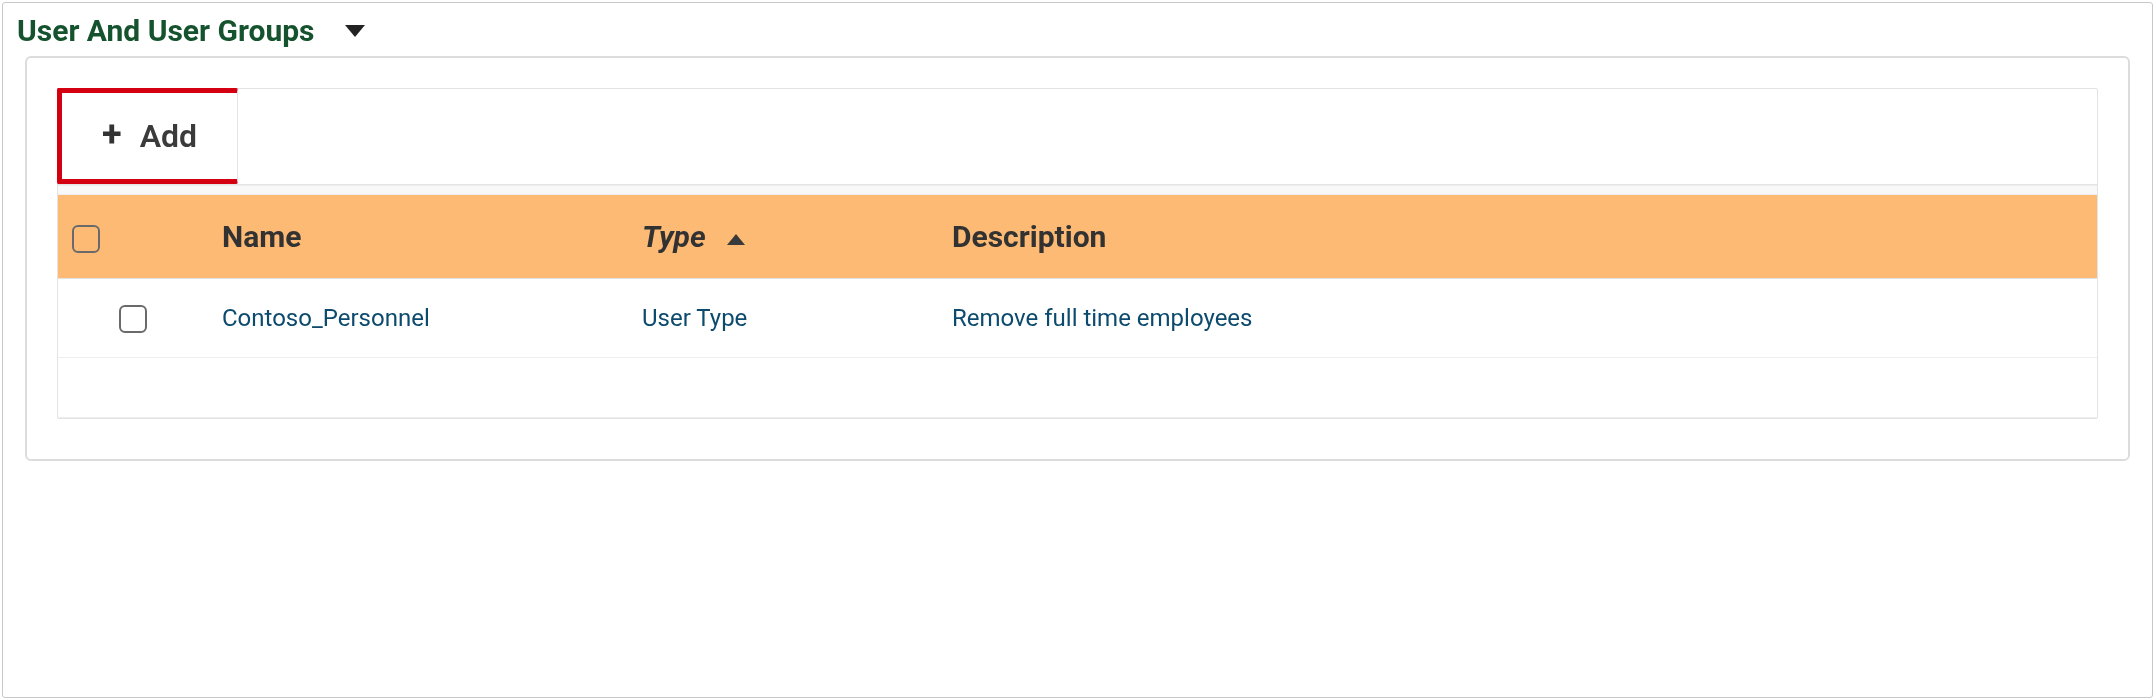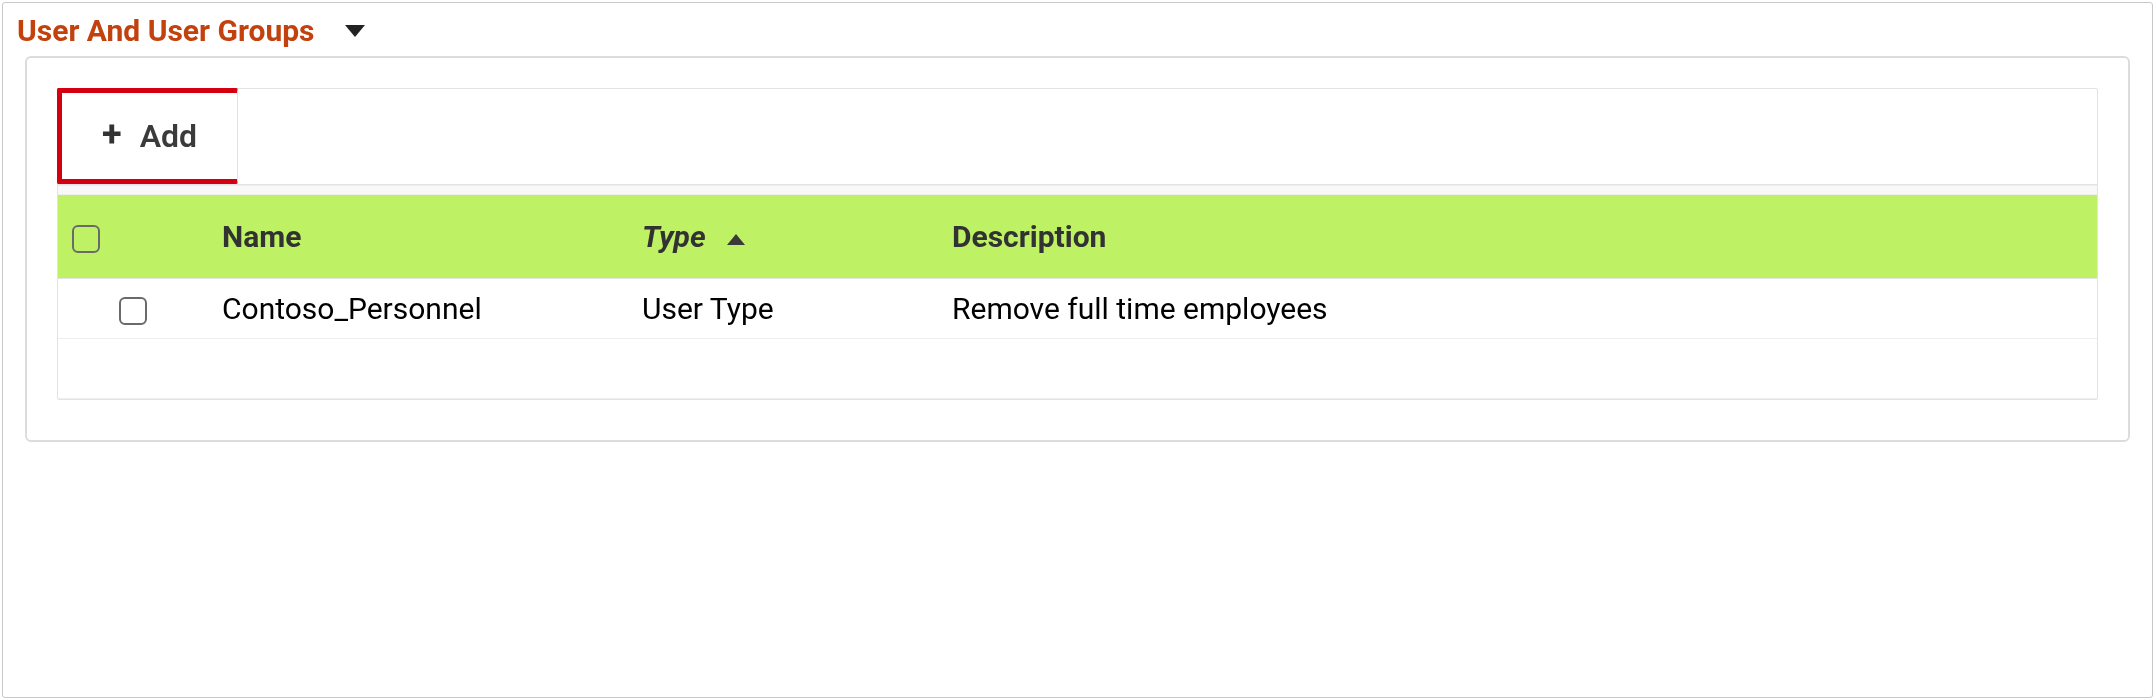--- a/index.html
+++ b/index.html
@@ -20,21 +20,21 @@
     margin: 2px;
     padding: 0;
   }
   .section-title {
     display: flex;
     align-items: center;
     gap: 30px;
     padding: 10px 14px 8px 14px;
     font-size: 30px;
     font-weight: 700;
-    color: #c2410c;
+    color: #14532d;
     cursor: pointer;
   }
   .chevron {
     width: 0;
     height: 0;
     border-left: 10px solid transparent;
     border-right: 10px solid transparent;
     border-top: 12px solid #222;
   }
   .panel {
@@ -95,34 +95,34 @@
     height: 10px;
     background: #f8f8f8;
     border-top: 1px solid #eee;
     border-bottom: 1px solid #eee;
   }
   table.data {
     width: 100%;
     border-collapse: collapse;
   }
   table.data thead tr {
-    background: #bef264;
+    background: #fdba74;
   }
   table.data th {
     text-align: left;
     font-size: 30px;
     font-weight: 700;
     color: #323232;
     padding: 24px 14px;
     border-bottom: 1px solid #e3e3e3;
   }
   table.data td {
-    font-size: 30px;
-    color: #000000;
-    padding: 12px 14px;
+    font-size: 24px;
+    color: #0c4a6e;
+    padding: 24px 14px;
     border-bottom: 1px solid #eeeeee;
   }
   .checkbox-cell { width: 150px; text-align: center; }
   .col-name { width: 420px; }
   .col-type { width: 310px; font-style: italic; }
   .checkbox {
     width: 28px;
     height: 28px;
     border: 2px solid #6a6a6a;
     border-radius: 6px;

